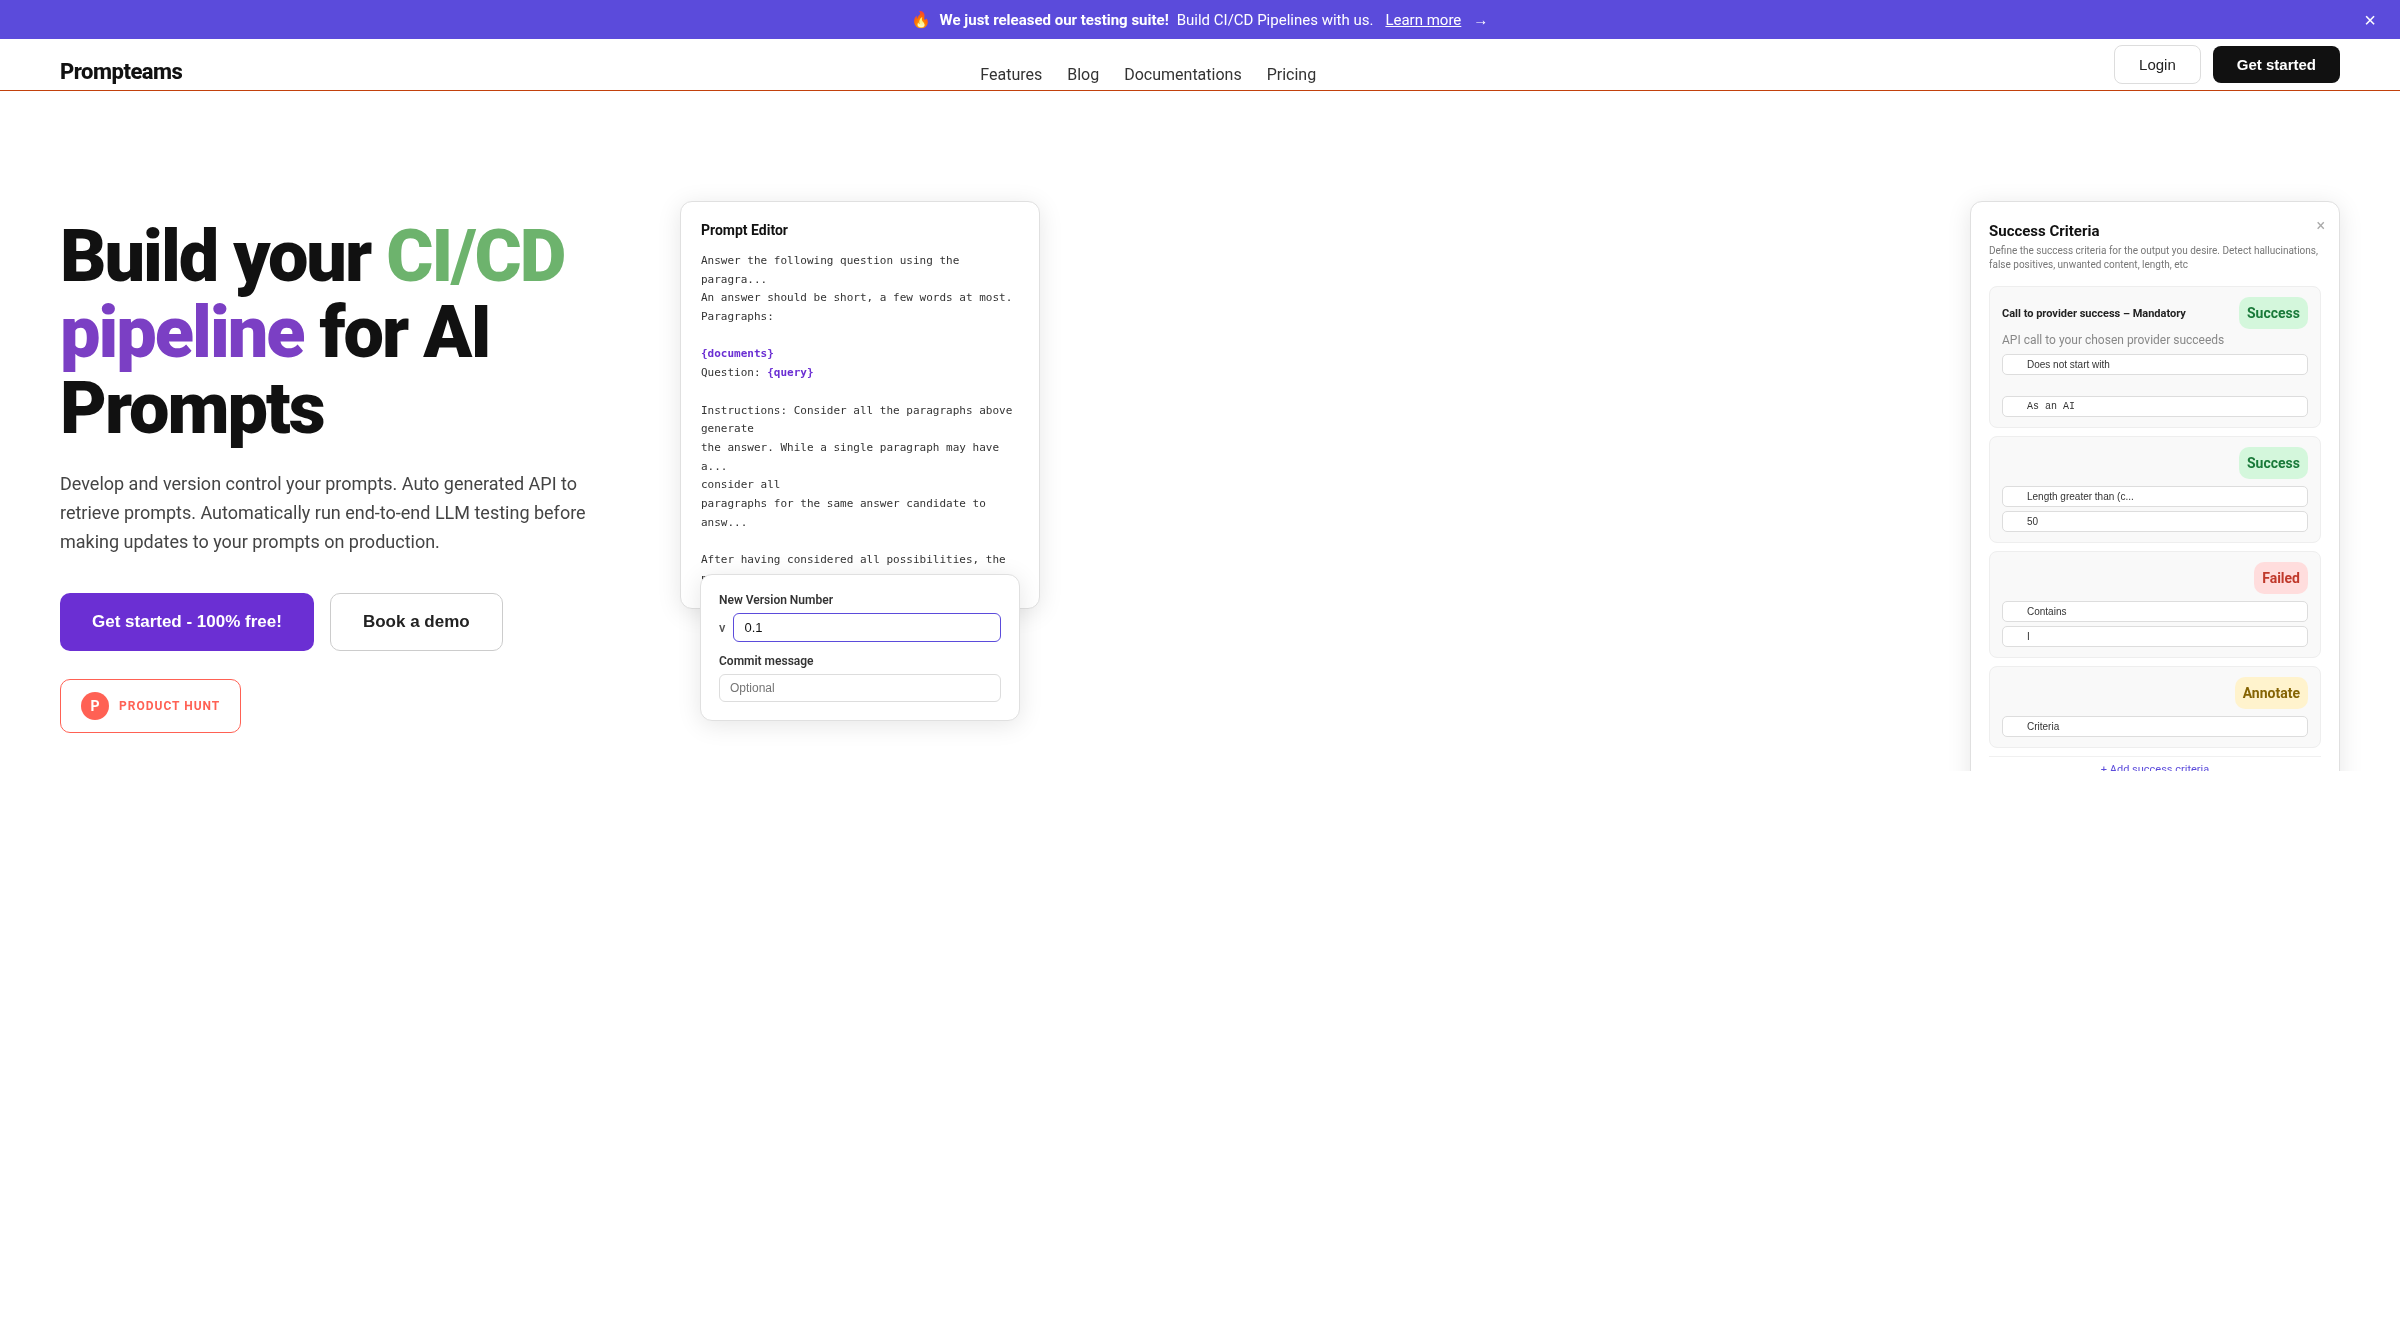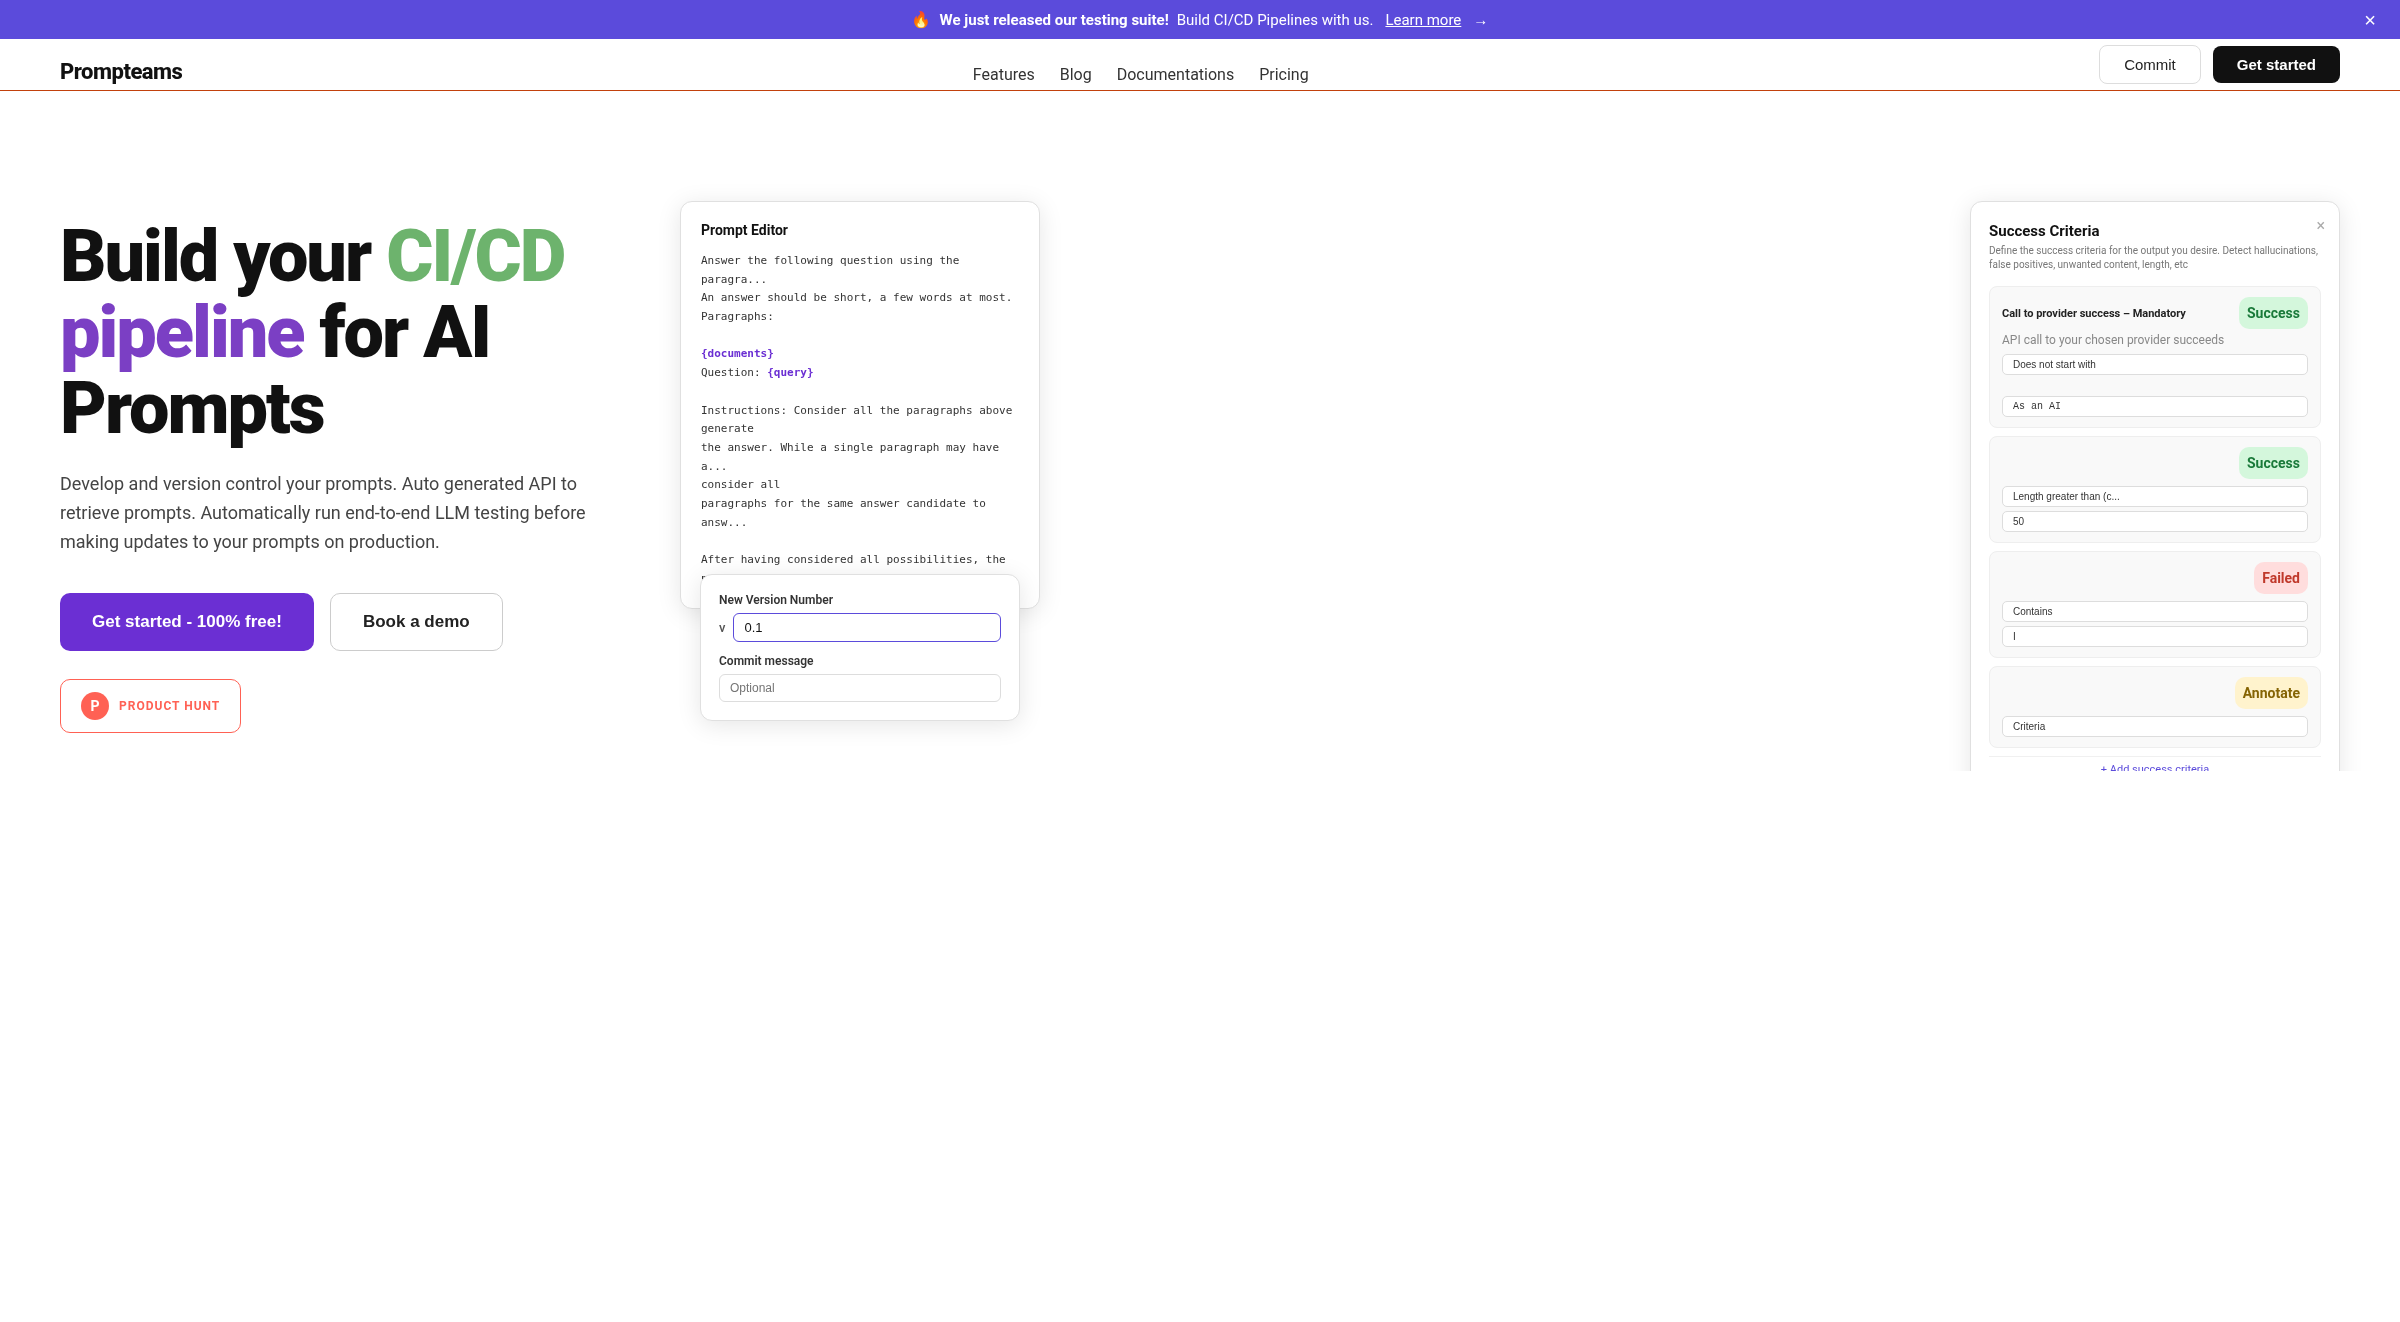--- a/index.html
+++ b/index.html
@@ -322,21 +322,21 @@
       border-radius: 10px;
       text-transform: capitalize;
     }
     .badge-success { background: #d4f7dc; color: #1a7a3a; }
     .badge-failed { background: #fdd; color: #c0392b; }
     .badge-annotate { background: #fff3cd; color: #856404; }
     .criteria-input {
       width: 100%;
       border: 1px solid #ddd;
       border-radius: 5px;
-      padding: 4px 10px;
+      padding: 4px 24px;
       font-size: 10px;
       color: #333;
       background: #fff;
       margin-top: 3px;
     }
     .add-criteria {
       font-size: 11px;
       color: #5b4bdb;
       cursor: pointer;
       text-align: center;
@@ -359,21 +359,21 @@
 
 <nav class="navbar">
   <div class="nav-logo">Prompteams</div>
   <ul class="nav-links">
     <li><a href="#">Features</a></li>
     <li><a href="#">Blog</a></li>
     <li><a href="#">Documentations</a></li>
     <li><a href="#">Pricing</a></li>
   </ul>
   <div class="nav-actions">
-    <button class="btn-login">Commit</button>
+    <button class="btn-login">Login</button>
     <button class="btn-getstarted">Get started</button>
   </div>
 </nav>
 
 <section class="hero">
   <div class="hero-content">
     <h1 class="hero-title">
       <span>Build your </span><span class="cicd">CI/CD</span><span> </span><br>
       <span class="pipeline">pipeline</span><span> for AI</span><br>
       <span>Prompts</span>

